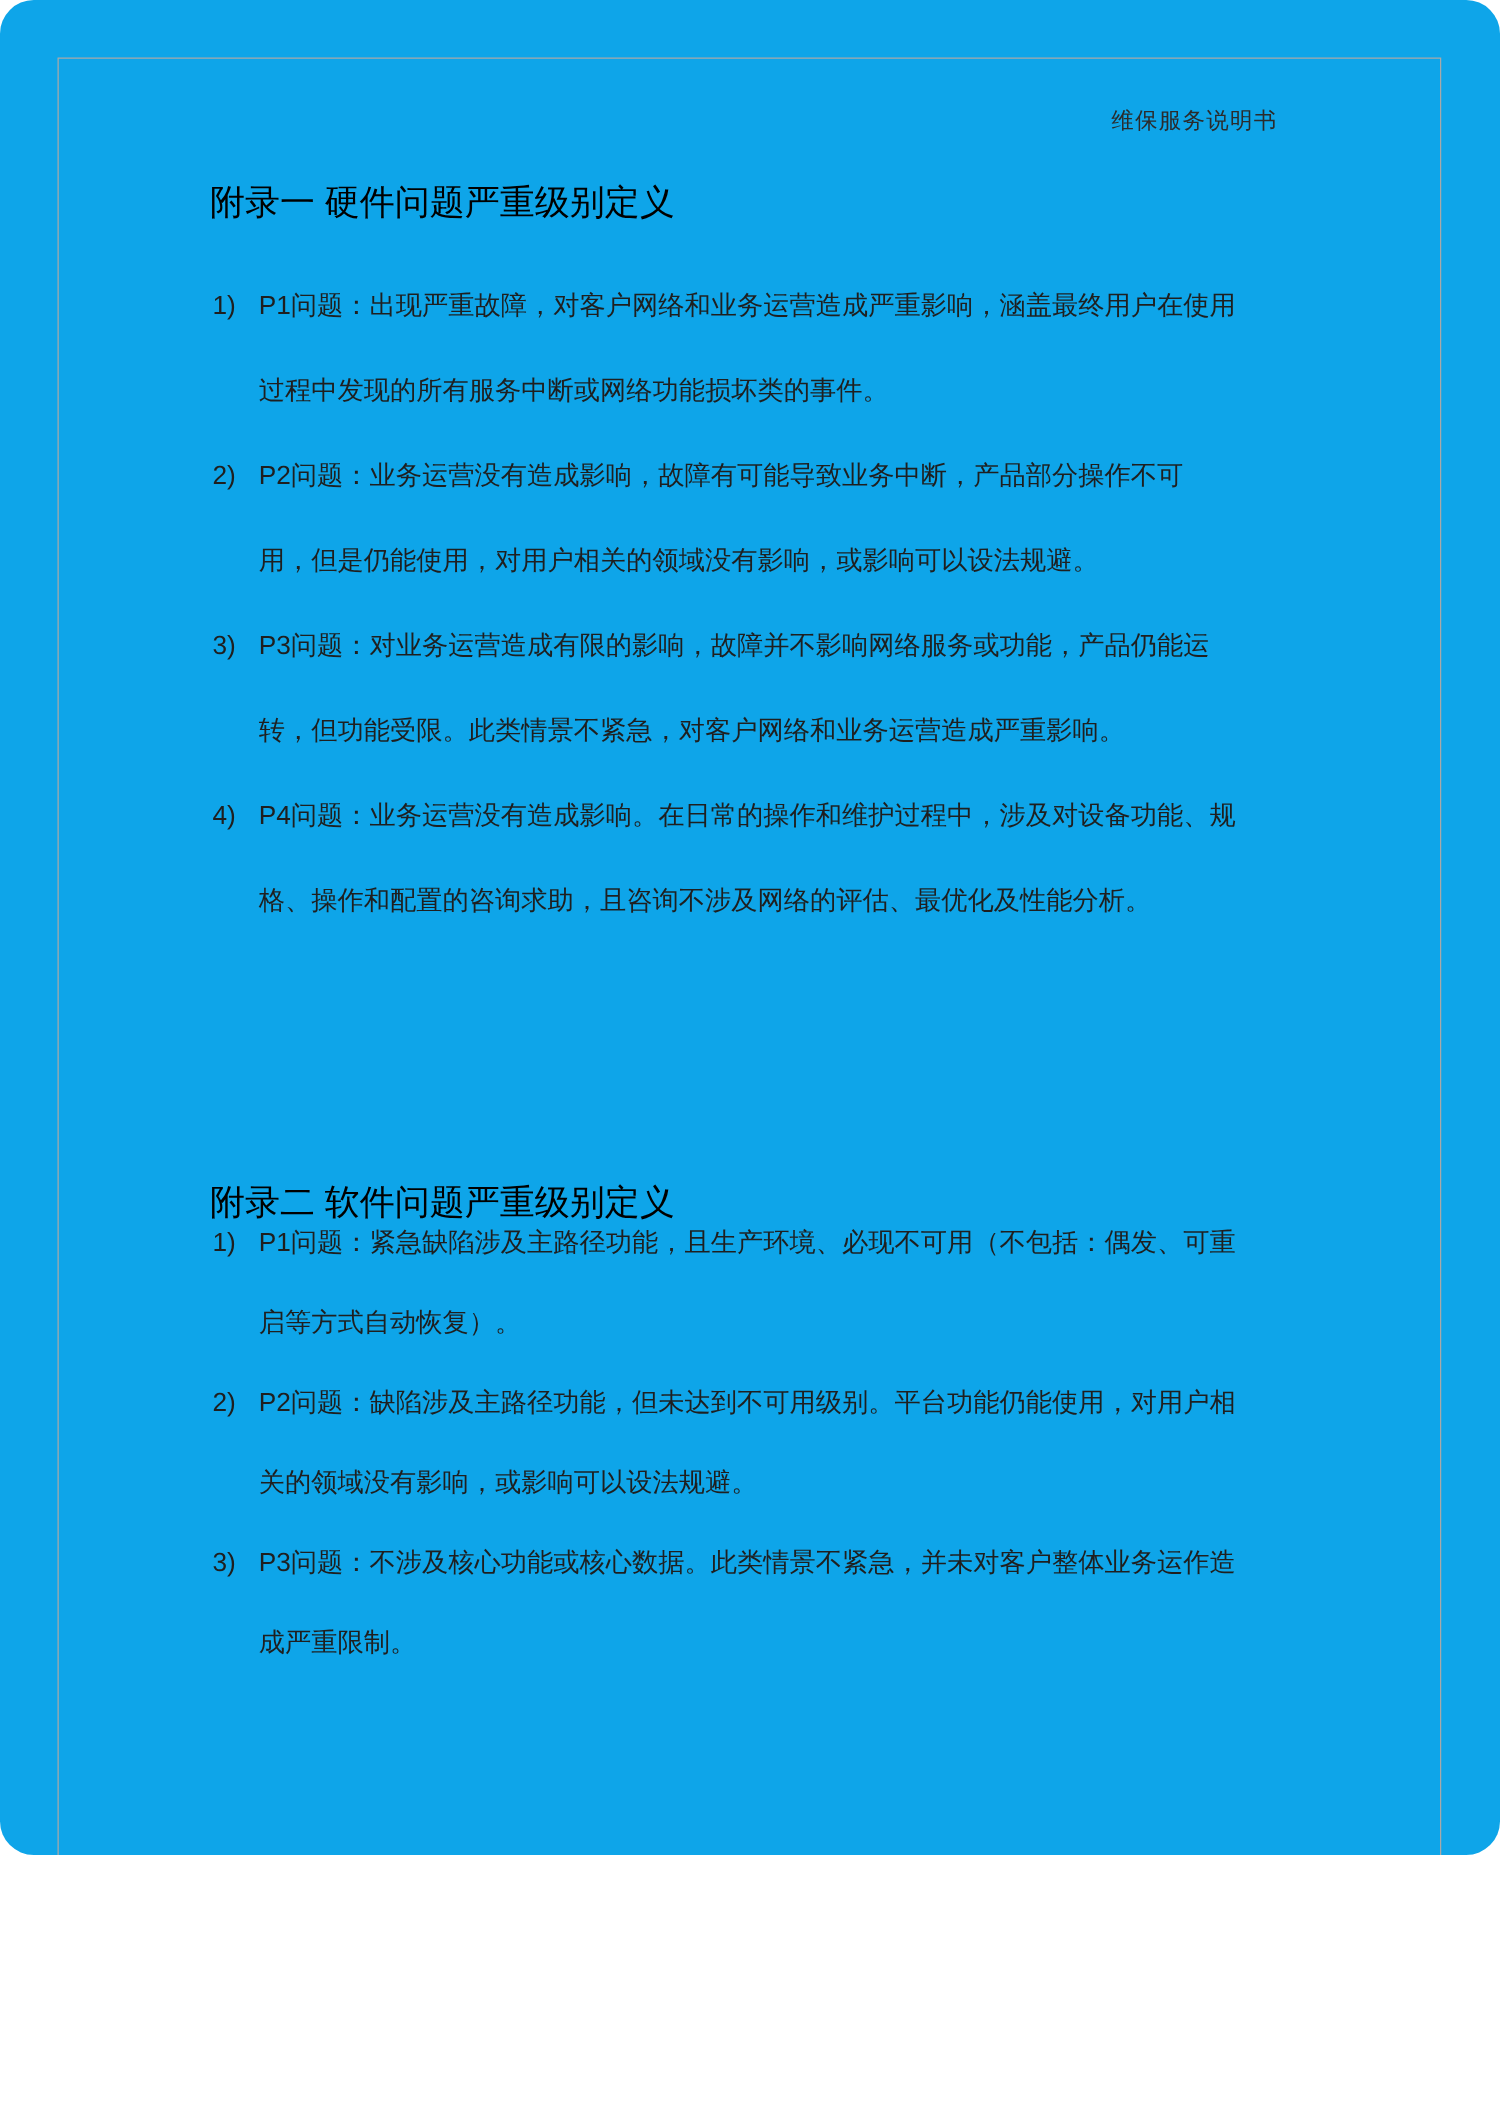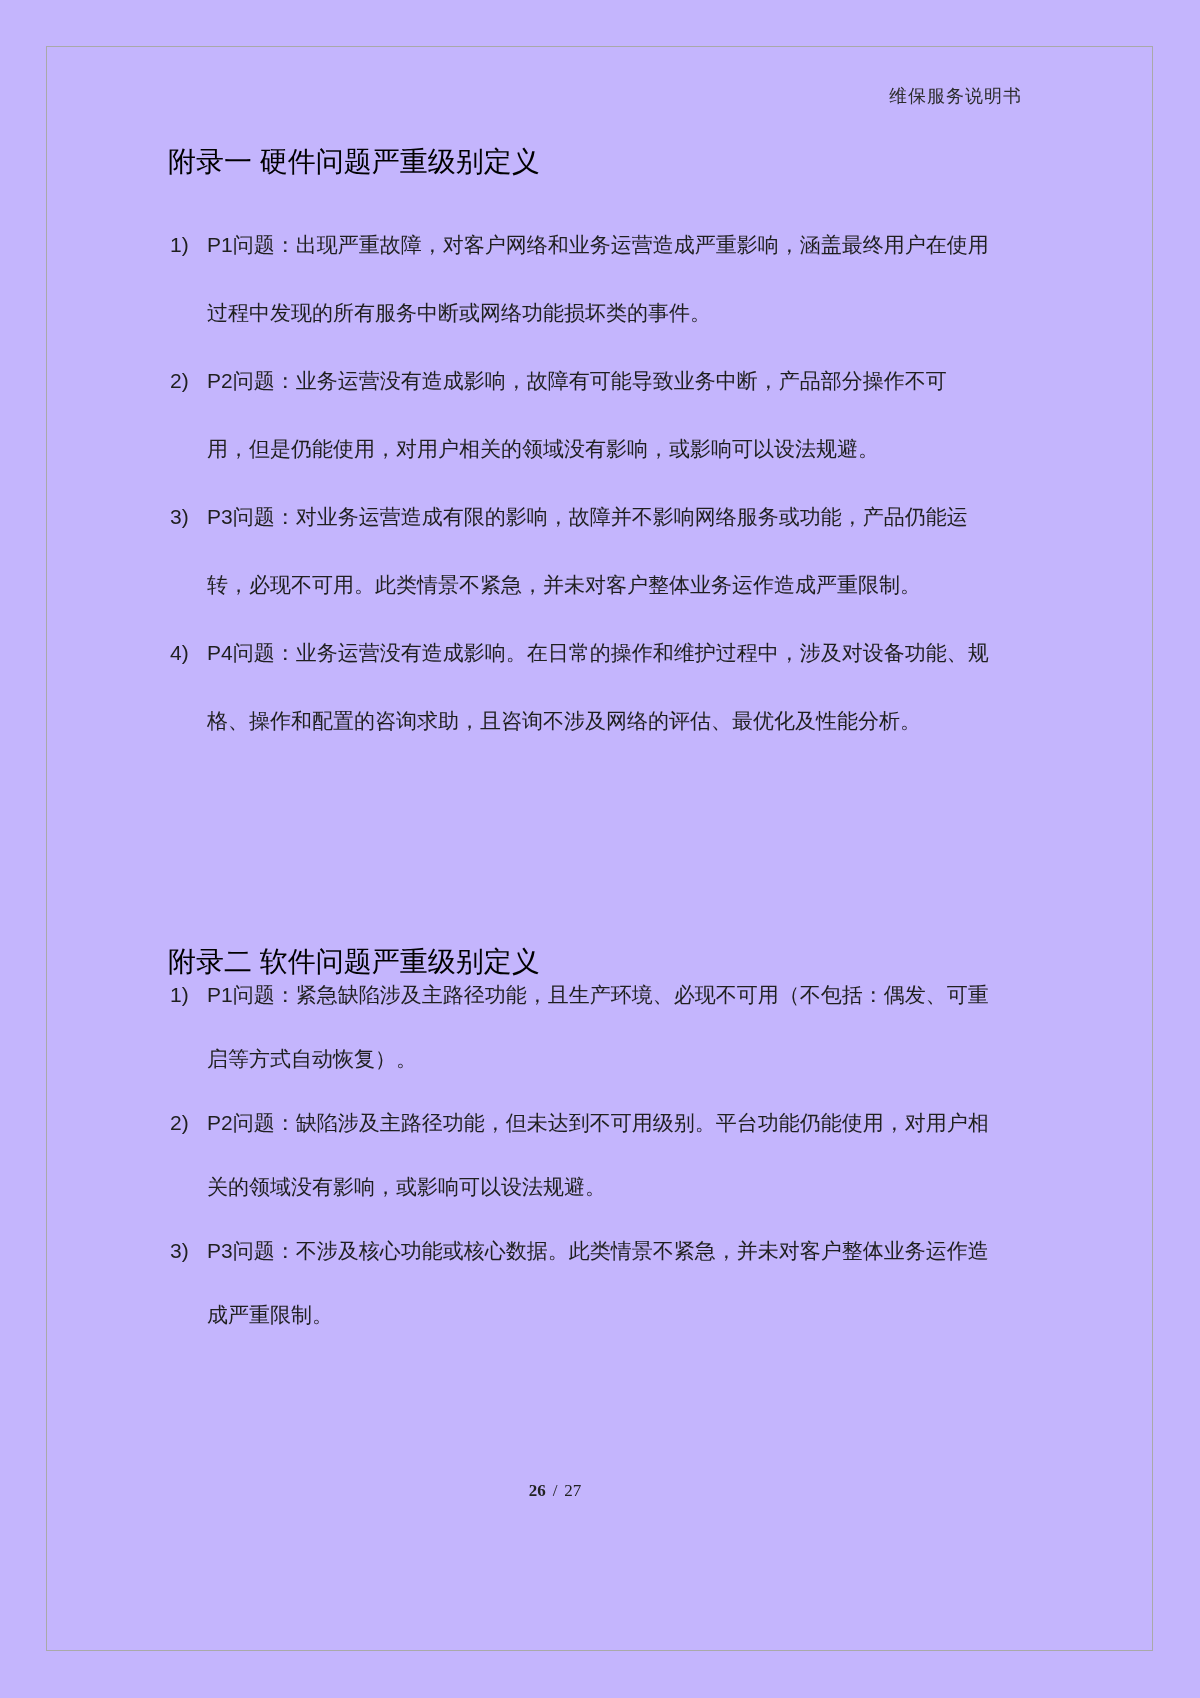--- a/index.html
+++ b/index.html
@@ -1,24 +1,25 @@
 <!DOCTYPE html>
 <html><head>
 <meta charset="utf-8">
 <style>
   * { margin: 0; padding: 0; box-sizing: border-box; }
   html, body { background: #ffffff; }
   .page {
     position: relative;
     width: 1200px;
-    height: 1698px;
-    background: #c4b5fd;
+    height: 1484px;
+    background: #0ea5e9;
     font-family: "Liberation Sans", sans-serif;
     color: #1f1f1f;
     overflow: hidden;
+    border-radius: 27px;
   }
   .frame {
     position: absolute;
     left: 46px;
     top: 46px;
     width: 1107px;
     height: 1605px;
     border: 1px solid #a9a9a9;
     pointer-events: none;
   }
@@ -95,21 +96,21 @@
       <span>P2问题：业务运营没有造成影响，故障有可能导致业务中断，产品部分操作不可</span>
     </div>
     <div class="line">
       <span>用，但是仍能使用，对用户相关的领域没有影响，或影响可以设法规避。</span>
     </div>
     <div class="line">
       <span class="num">3)</span>
       <span>P3问题：对业务运营造成有限的影响，故障并不影响网络服务或功能，产品仍能运</span>
     </div>
     <div class="line">
-      <span>转，必现不可用。此类情景不紧急，并未对客户整体业务运作造成严重限制。</span>
+      <span>转，但功能受限。此类情景不紧急，对客户网络和业务运营造成严重影响。</span>
     </div>
     <div class="line">
       <span class="num">4)</span>
       <span>P4问题：业务运营没有造成影响。在日常的操作和维护过程中，涉及对设备功能、规</span>
     </div>
     <div class="line">
       <span>格、操作和配置的咨询求助，且咨询不涉及网络的评估、最优化及性能分析。</span>
     </div>
   </div>
 

